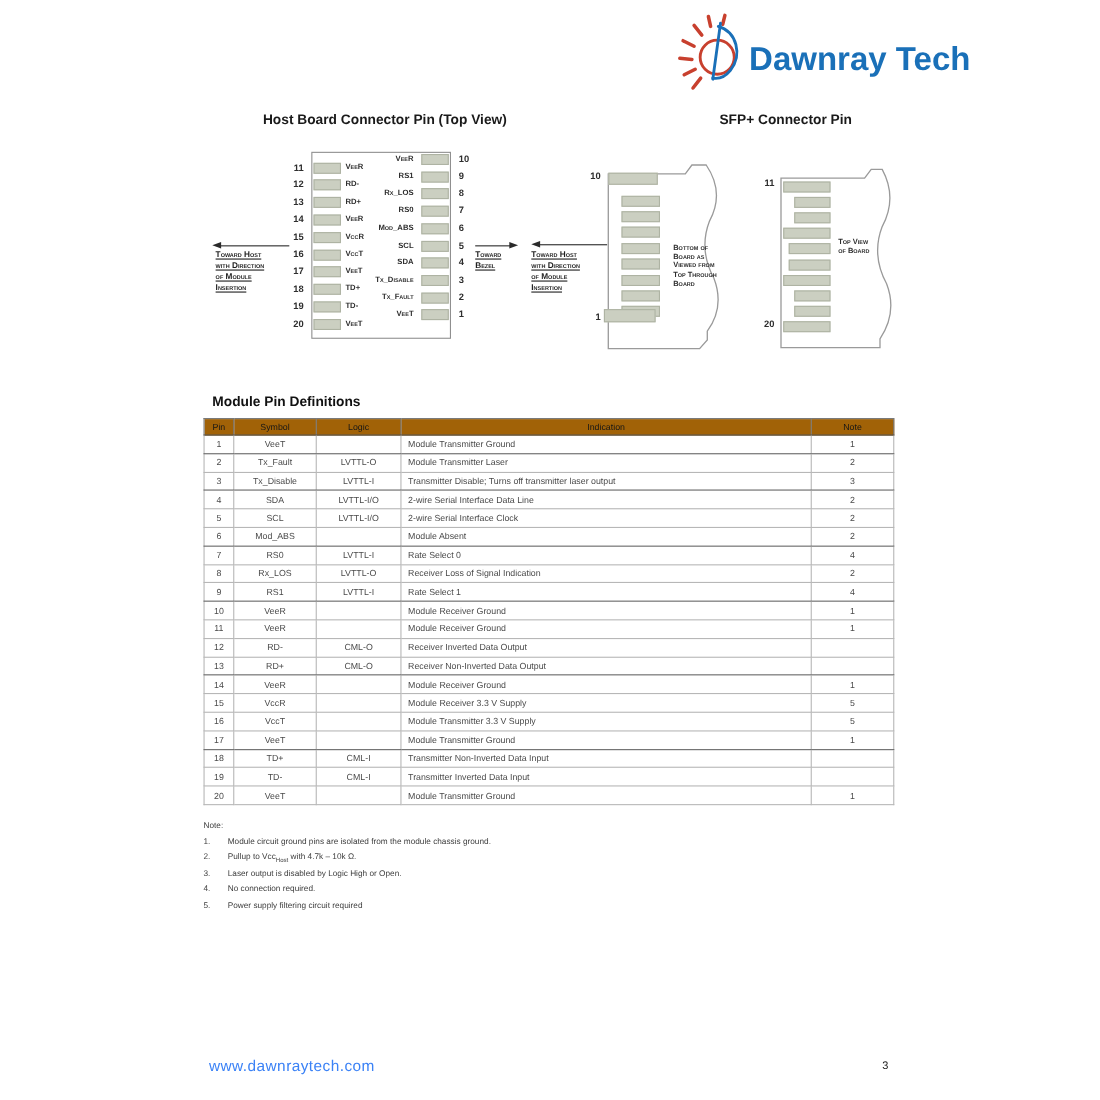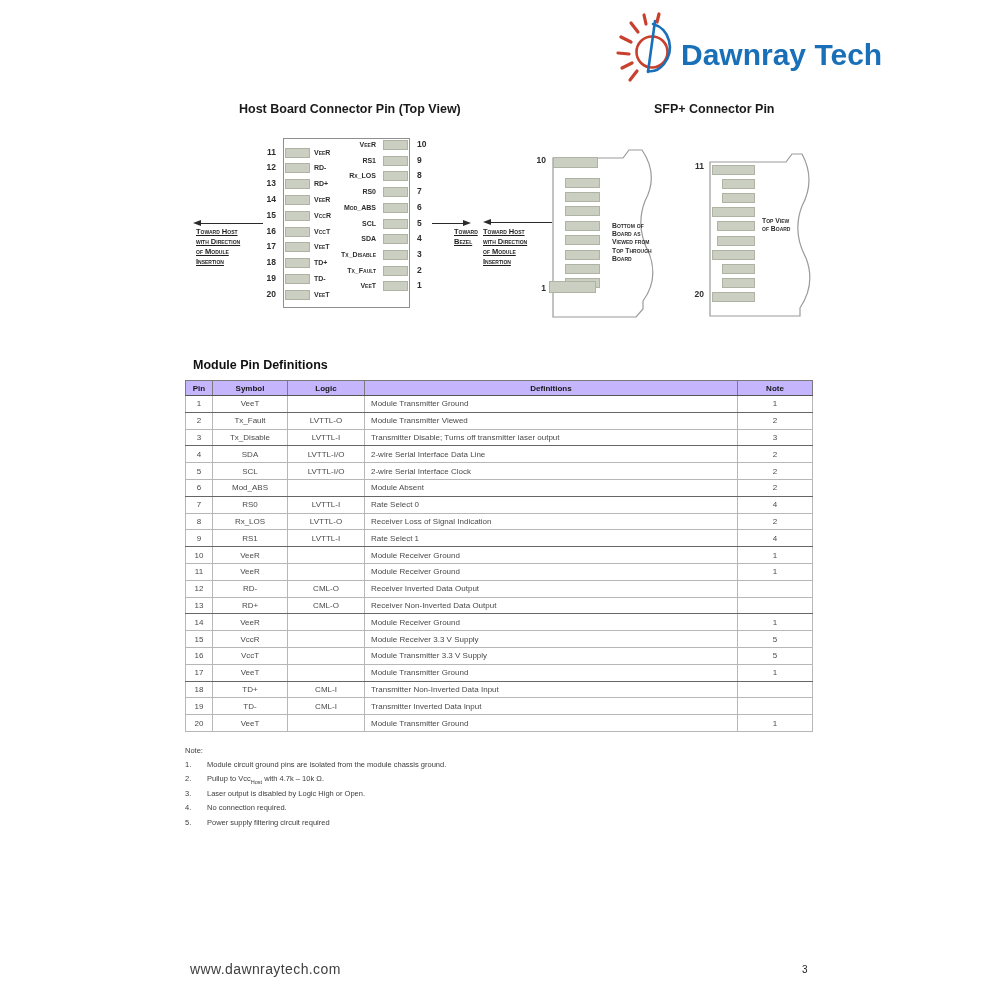--- a/index.html
+++ b/index.html
@@ -23,36 +23,36 @@
   .cap{position:absolute;font-size:6.8px;font-weight:bold;font-variant:small-caps;color:#2e2e2e;line-height:8.2px;white-space:nowrap;}
   .arrow-line{position:absolute;height:1px;background:#2a2a2a;}
   .ah-left{position:absolute;width:0;height:0;border-top:3px solid transparent;border-bottom:3px solid transparent;border-right:8px solid #2a2a2a;}
   .ah-right{position:absolute;width:0;height:0;border-top:3px solid transparent;border-bottom:3px solid transparent;border-left:8px solid #2a2a2a;}
   .board-svg{position:absolute;}
 
   
   .tbl-title{position:absolute;left:193px;top:358px;font-size:12.5px;font-weight:bold;color:#111;}
   table.pin-table{position:absolute;left:185px;top:380px;width:627px;border-collapse:collapse;table-layout:fixed;
     font-size:8px;color:#4a4a4a;border:1.5px solid #666;}
-  table.pin-table th{background:#c4b5fd;border:1px solid #7a7a7a;border-bottom:1.5px solid #555;
-    font-size:8px;font-weight:bold;color:#161616;height:14px;padding:0;}
+  table.pin-table th{background:#a16207;border:1px solid #7a7a7a;border-bottom:1.5px solid #555;
+    font-size:8px;font-weight:normal;color:#161616;height:14px;padding:0;}
   table.pin-table td{border:1px solid #b7b7b7;height:15.8px;padding:0 3px;text-align:center;overflow:hidden;white-space:nowrap;}
   table.pin-table td.c3{text-align:left;padding-left:6px;}
   table.pin-table tr.group-end td{border-bottom:1.8px solid #666;}
 
   
   .notes{position:absolute;left:185px;top:736px;font-size:7.5px;color:#3d3d3d;}
   .note-label{height:14px;margin-top:10px;}
   .note-row{display:flex;height:14.4px;align-items:flex-start;}
   .note-num{width:22px;flex:0 0 22px;}
   .note-text{white-space:nowrap;}
   sub{font-size:5.5px;}
 
   
-  .footer-site{position:absolute;left:190px;top:961px;font-size:14px;color:#404040;letter-spacing:0.4px;}
+  .footer-site{position:absolute;left:190px;top:961px;font-size:14px;color:#3b82f6;letter-spacing:0.4px;}
   .footer-page{position:absolute;left:802px;top:964px;font-size:10px;color:#222;}
 </style>
 </head>
 <body>
 
 <div class="page">
 
   <div class="logo">
     <svg width="72" height="76" viewBox="0 0 72 76">
       <g stroke="#c8402e" stroke-width="3.2" stroke-linecap="round">
@@ -82,21 +82,21 @@
   <div class="ah-left" style="left:193px;top:220px;"></div>
   <div class="ann" style="left:196px;top:227px;">
       <div>Toward Host</div>
       <div>with Direction</div>
       <div>of Module</div>
       <div>Insertion</div>
     </div>
 
   <div class="arrow-line" style="left:432px;top:223px;width:32px;"></div>
   <div class="ah-right" style="left:463px;top:220px;"></div>
-  <div class="ann" style="left:454px;top:227px;">
+  <div class="ann" style="left:432px;top:227px;">
       <div>Toward</div>
       <div>Bezel</div>
     </div>
 
   <div class="arrow-line" style="left:487px;top:222px;width:65px;"></div>
   <div class="ah-left" style="left:483px;top:219px;"></div>
   <div class="ann" style="left:483px;top:227px;">
       <div>Toward Host</div>
       <div>with Direction</div>
       <div>of Module</div>
@@ -216,37 +216,37 @@
         <col style="width:75px">
         <col style="width:77px">
       <col style="width:373px">
         <col style="width:75px">
     </colgroup>
     <thead>
         <tr>
           <th>Pin</th>
           <th>Symbol</th>
           <th>Logic</th>
-          <th>Definitions</th>
+          <th>Indication</th>
           <th>Note</th>
         </tr>
       </thead>
     <tbody>
         <tr class="group-end">
           <td class="c0">1</td>
           <td class="c1">VeeT</td>
           <td class="c2"></td>
           <td class="c3">Module Transmitter Ground</td>
           <td class="c4">1</td>
         </tr>
         <tr>
           <td class="c0">2</td>
           <td class="c1">Tx_Fault</td>
           <td class="c2">LVTTL-O</td>
-          <td class="c3">Module Transmitter Viewed</td>
+          <td class="c3">Module Transmitter Laser</td>
           <td class="c4">2</td>
         </tr>
         <tr class="group-end">
           <td class="c0">3</td>
           <td class="c1">Tx_Disable</td>
           <td class="c2">LVTTL-I</td>
           <td class="c3">Transmitter Disable; Turns off transmitter laser output</td>
           <td class="c4">3</td>
         </tr>
         <tr>

